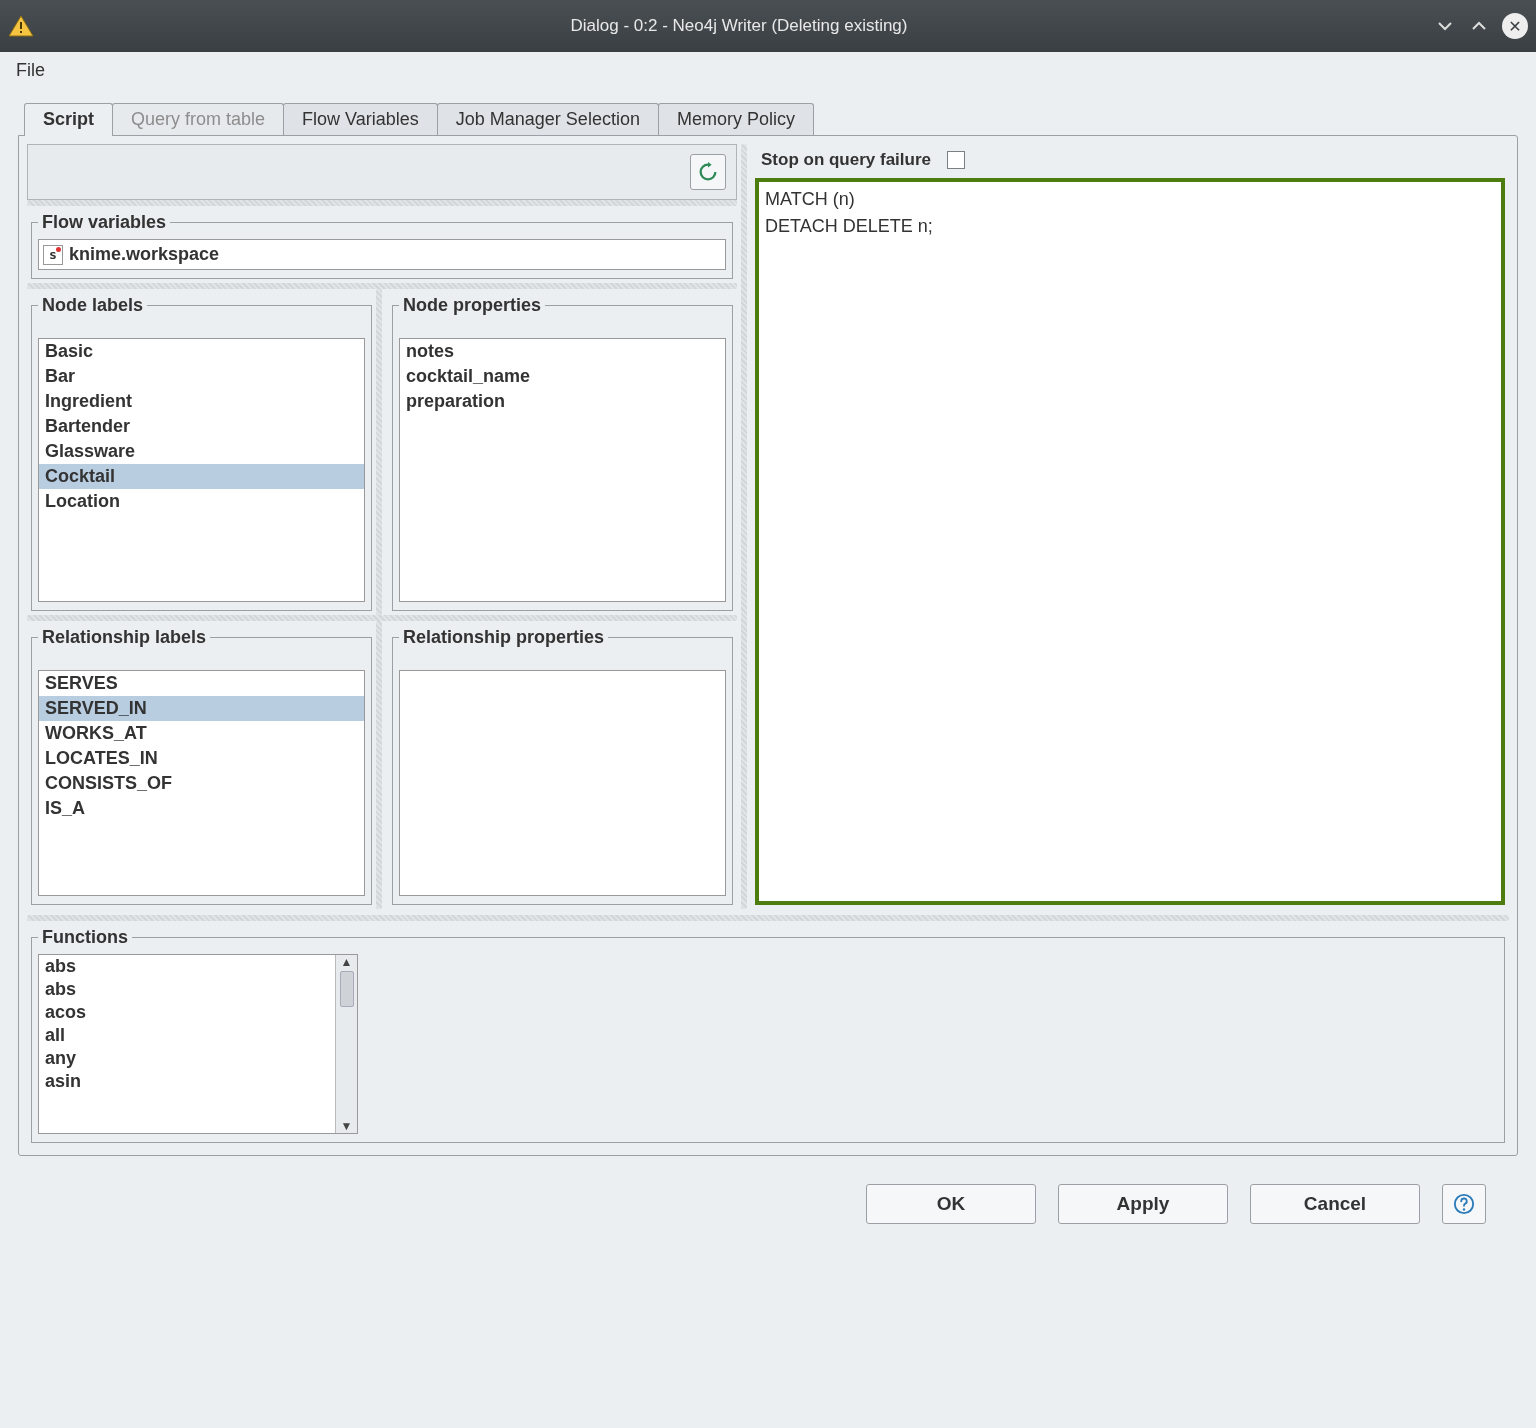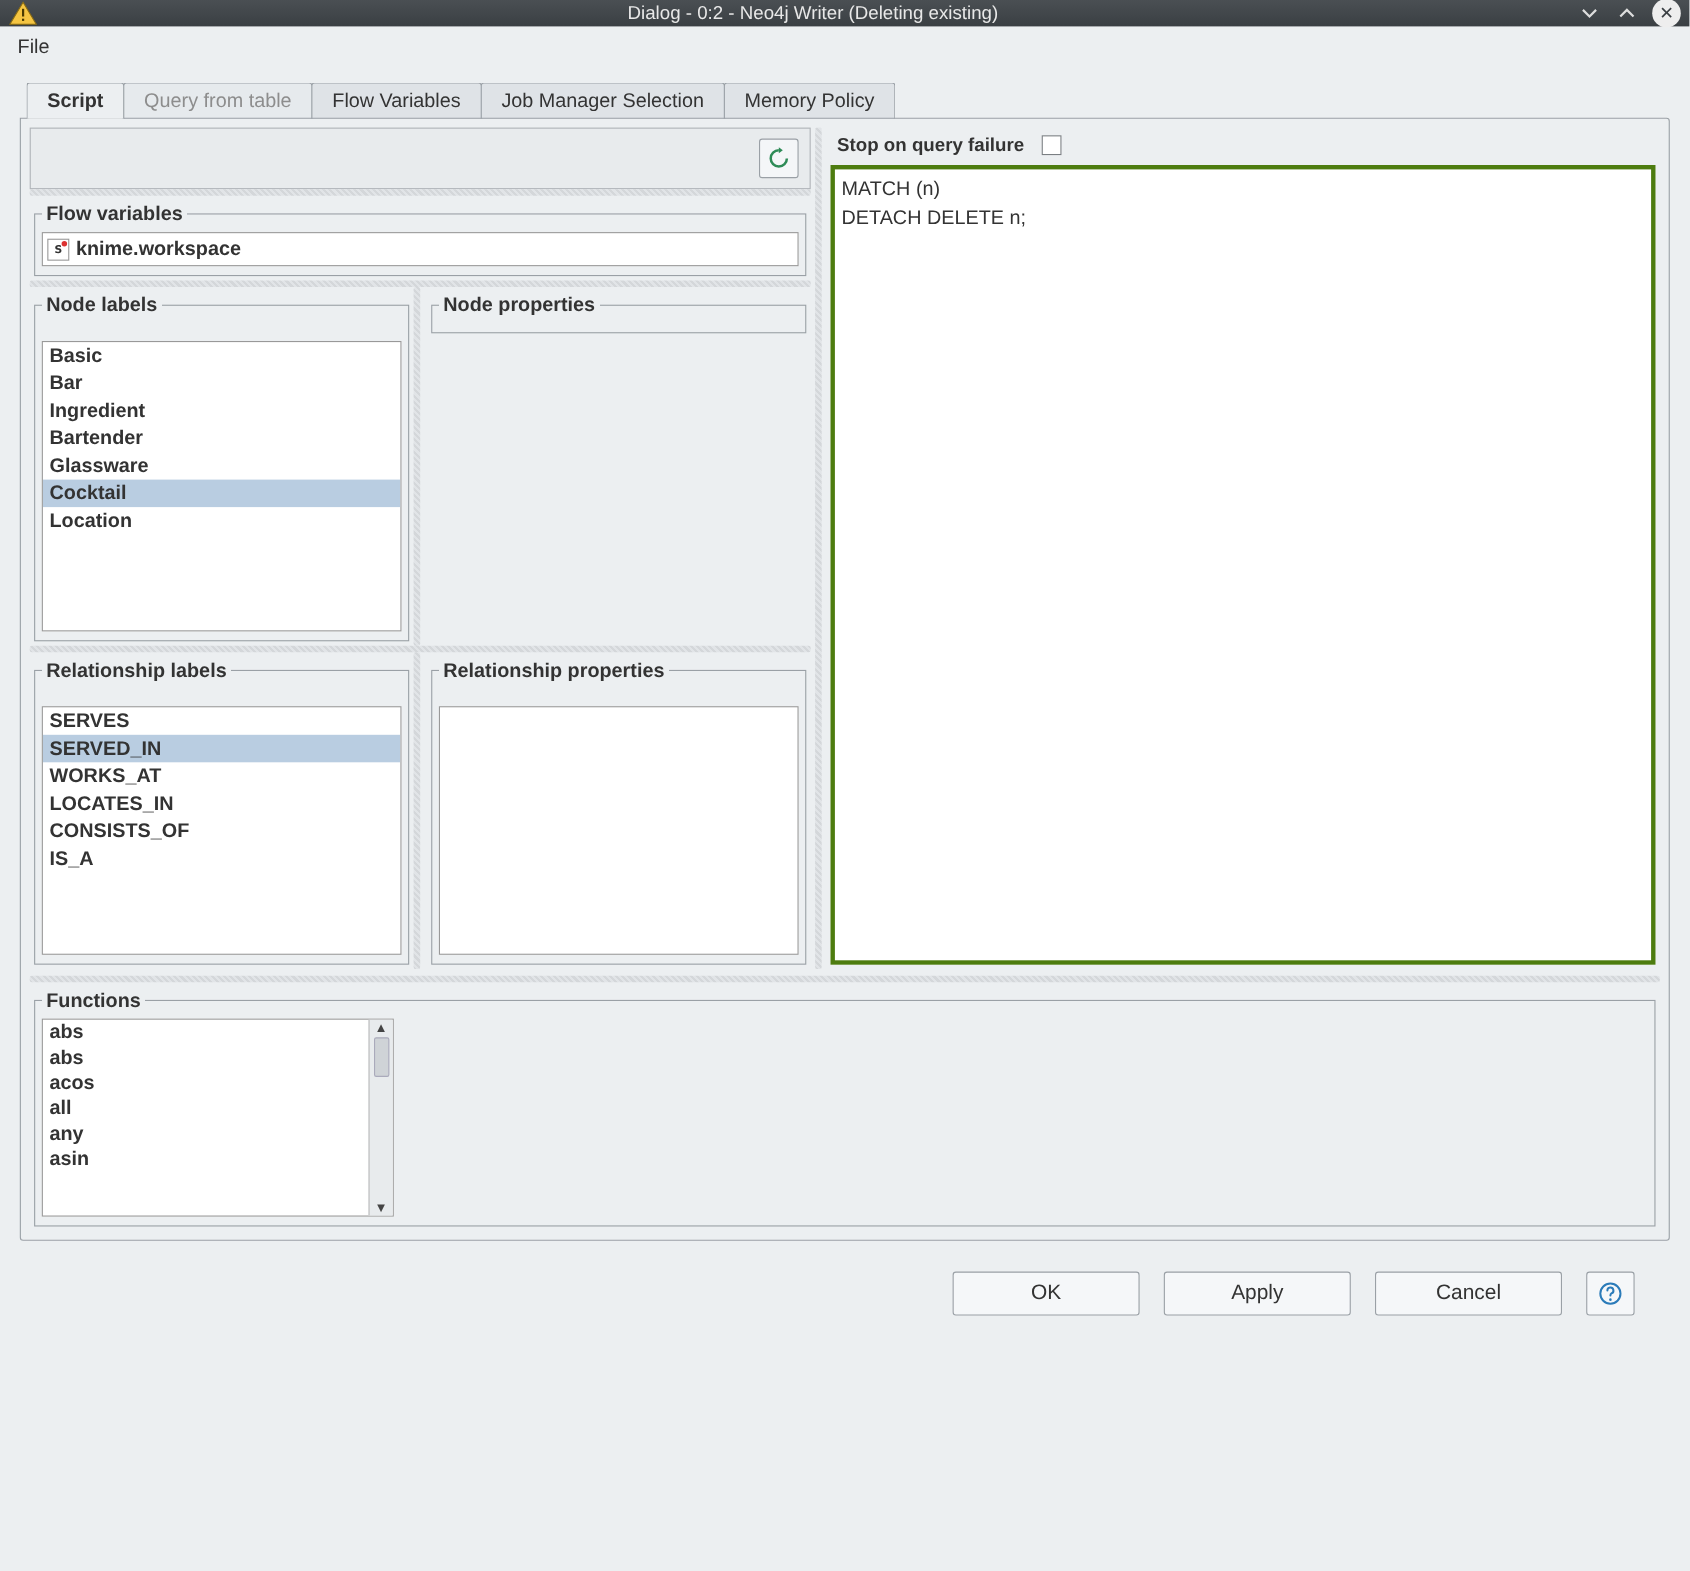--- a/index.html
+++ b/index.html
@@ -6,21 +6,21 @@
   body {
     font-family: "Liberation Sans", "DejaVu Sans", Arial, sans-serif;
     font-size: 17px;
     background: #eceff1;
     width: 1536px;
     height: 1428px;
     overflow: hidden;
     color: #333;
   }
   .titlebar {
-    height: 24px;
+    height: 52px;
     background: linear-gradient(to bottom, #4a4f53, #3a3f43);
     display: flex;
     align-items: center;
     color: #e8e8e8;
     font-size: 17px;
     padding: 0 8px;
   }
   .titlebar .app-icon {
     width: 26px; height: 22px; margin-right: 10px;
     position: relative;
@@ -125,20 +125,21 @@
   .fn-scroll .thumb { width:14px; height:36px; background:#cfd3d7; border:1px solid #aab; border-radius:2px; margin-top:2px;}
 
   .button-row {
     display:flex; justify-content:flex-end; gap:22px;
     padding:28px 32px 0 0;
   }
   .btn {
     border:1px solid #9aa0a6; border-radius:3px; background:#f5f7f9;
     padding:8px 0; width:170px; text-align:center; font-size:19px;
     cursor:pointer;
+    font-weight:bold;
   }
   .btn-icon {
     width:44px; padding:6px 0; display:flex; align-items:center; justify-content:center;
     border:1px solid #9aa0a6; border-radius:3px; background:#f5f7f9; cursor:pointer;
   }
 </style>
 </head>
 <body>
 
 <div class="titlebar">
@@ -217,20 +218,25 @@
                 <div class="list-item">Location</div>
               </div>
             </fieldset>
           </div>
           <div class="gap">
               <div class="grip-v" style="height:100%;"></div>
             </div>
           <div class="half">
             <fieldset class="group">
               <legend>Node properties</legend>
+              <div class="listbox" style="height:264px;">
+                <div class="list-item">notes</div>
+                <div class="list-item">cocktail_name</div>
+                <div class="list-item">preparation</div>
+              </div>
             </fieldset>
           </div>
         </div>
 
         <div class="grip"></div>
 
         <div class="two-col">
           <div class="half">
             <fieldset class="group">
               <legend>Relationship labels</legend>

